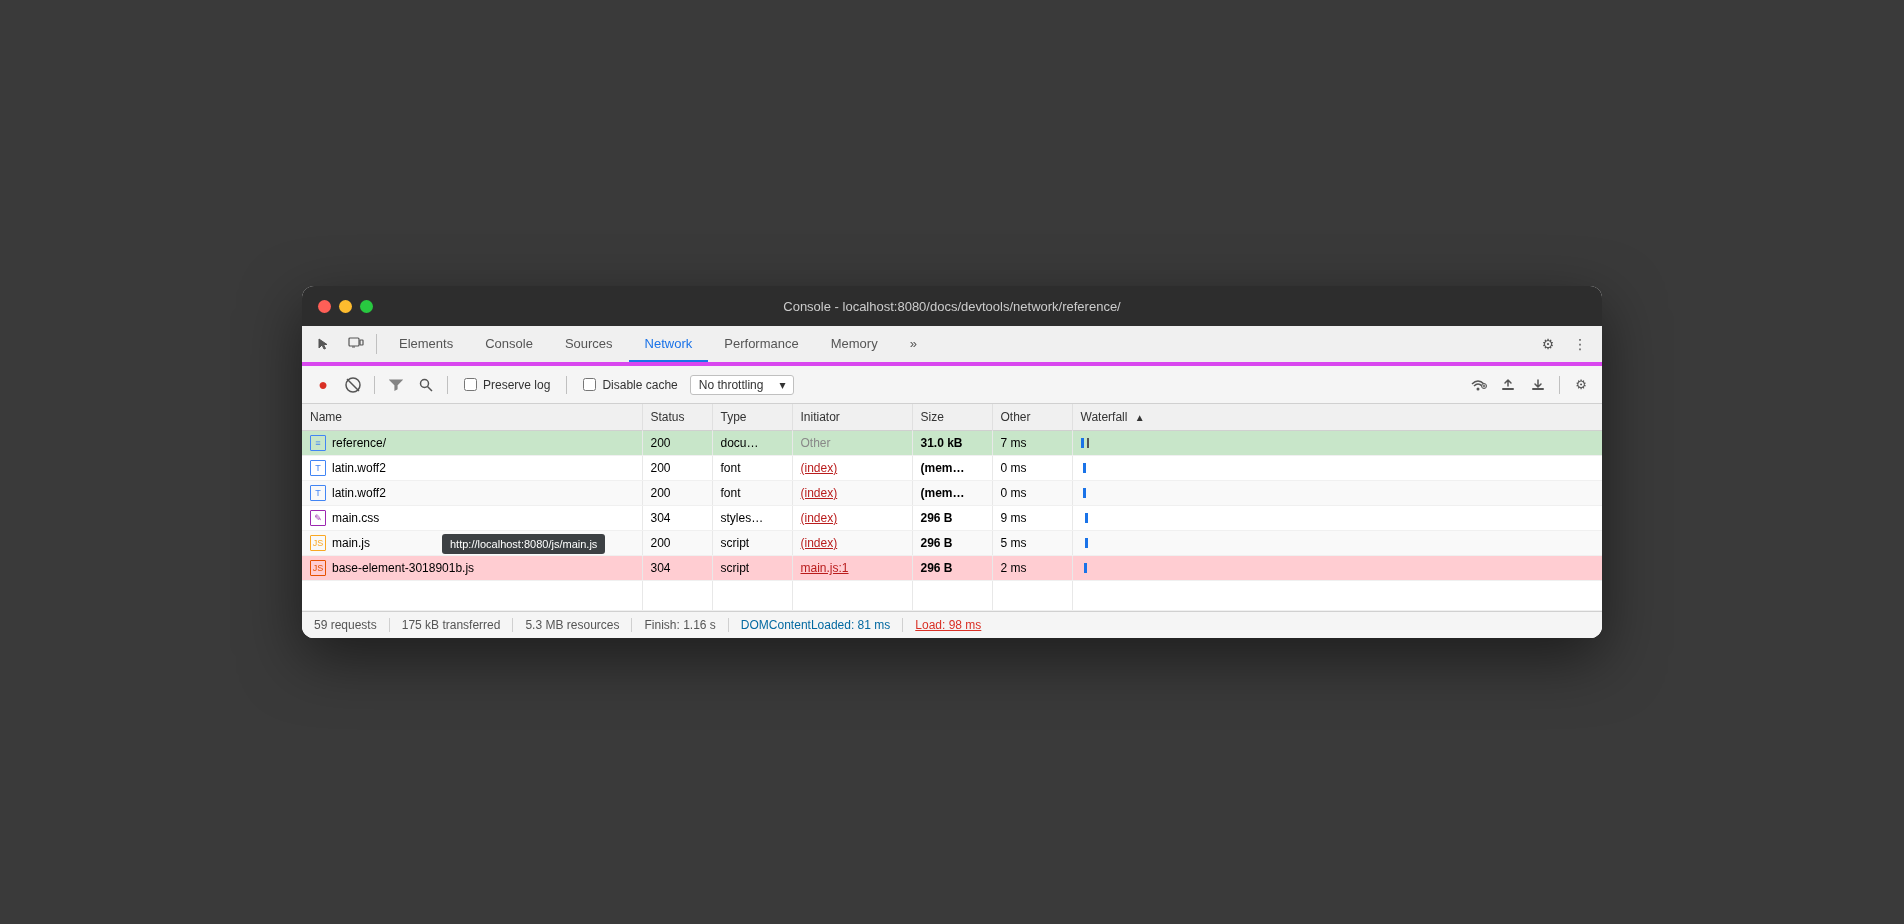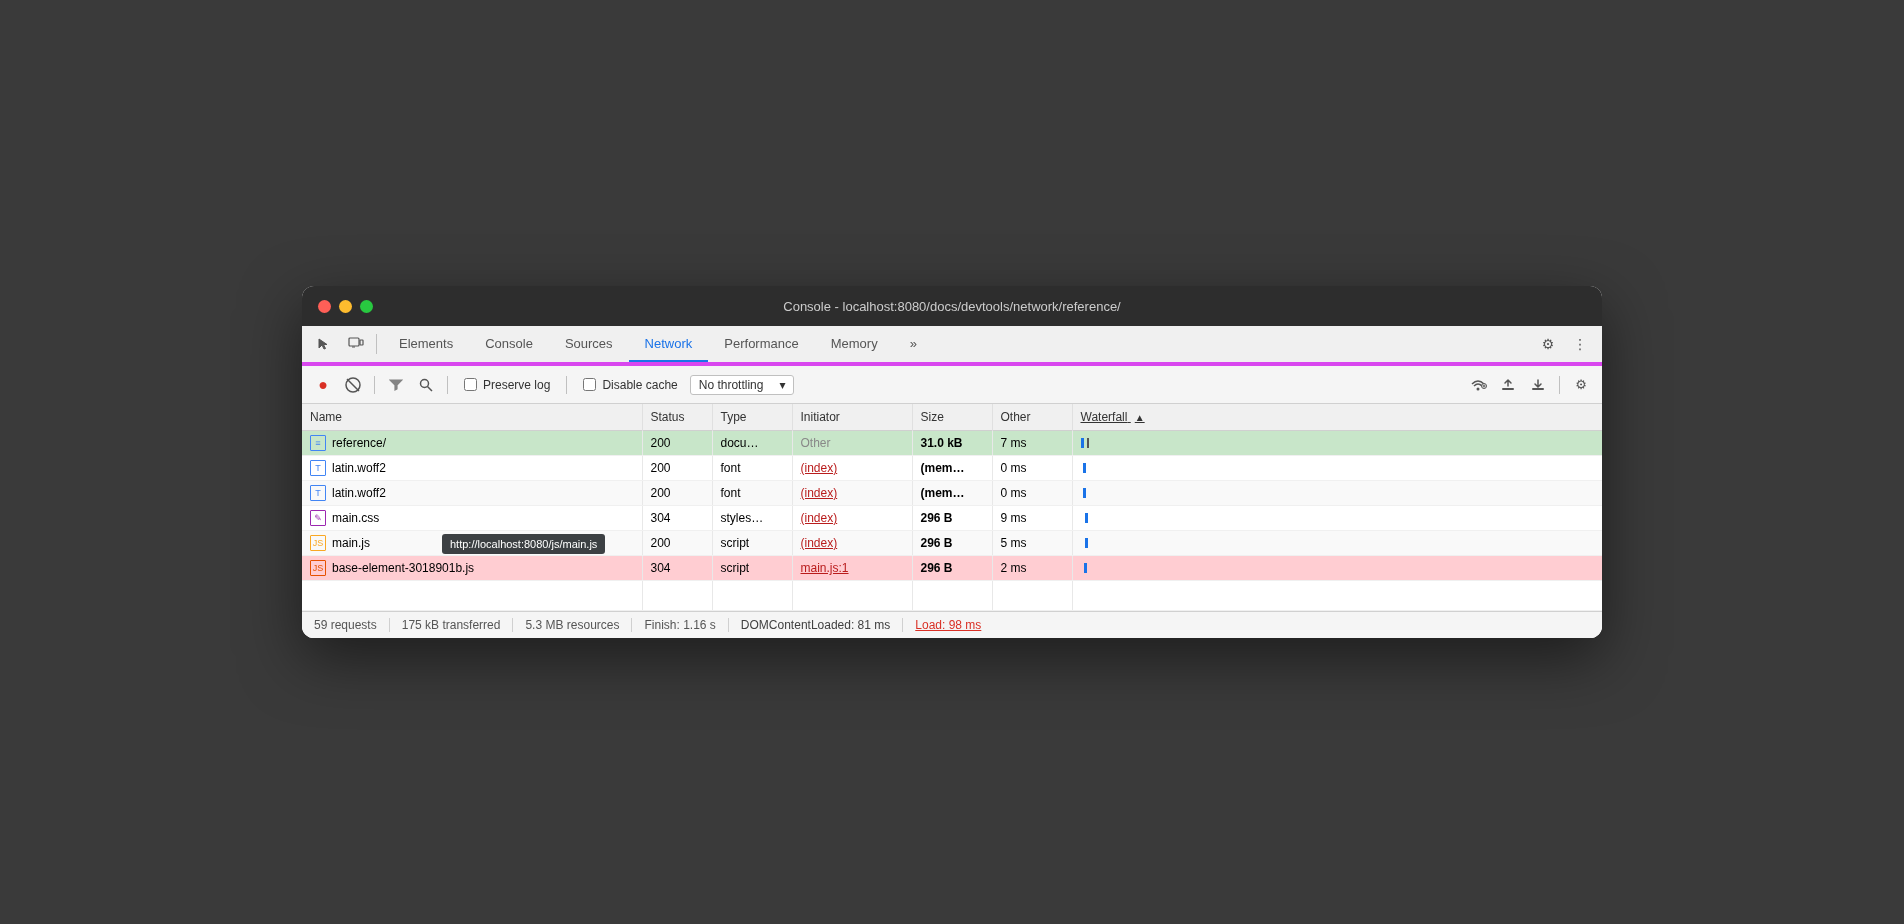--- a/index.html
+++ b/index.html
@@ -179,21 +179,20 @@
       font-weight: 500;
       font-size: 12px;
       color: #333;
       border-right: 1px solid #e0e0e0;
       white-space: nowrap;
       cursor: pointer;
       user-select: none;
     }
     .network-table th:last-child {
       border-right: none;
-      text-decoration: underline;
     }
     .network-table td {
       padding: 4px 8px;
       border-right: 1px solid #e8e8e8;
       border-bottom: 1px solid #f0f0f0;
       white-space: nowrap;
       overflow: hidden;
       text-overflow: ellipsis;
       font-size: 12px;
     }
@@ -278,21 +277,21 @@
       gap: 0;
       font-size: 12px;
       color: #555;
     }
     .status-item {
       padding: 0 12px;
       border-right: 1px solid #d0d0d0;
     }
     .status-item:first-child { padding-left: 0; }
     .status-item:last-child { border-right: none; }
-    .status-blue { color: #404040; font-weight: 500; }
+    .status-blue { color: #0369a1; font-weight: 500; }
     .status-red { color: #d93025; font-weight: 500; text-decoration: underline; }
     .tooltip {
       position: absolute;
       background: #3c4043;
       color: white;
       padding: 4px 8px;
       border-radius: 3px;
       font-size: 11px;
       white-space: nowrap;
       top: 3px;

